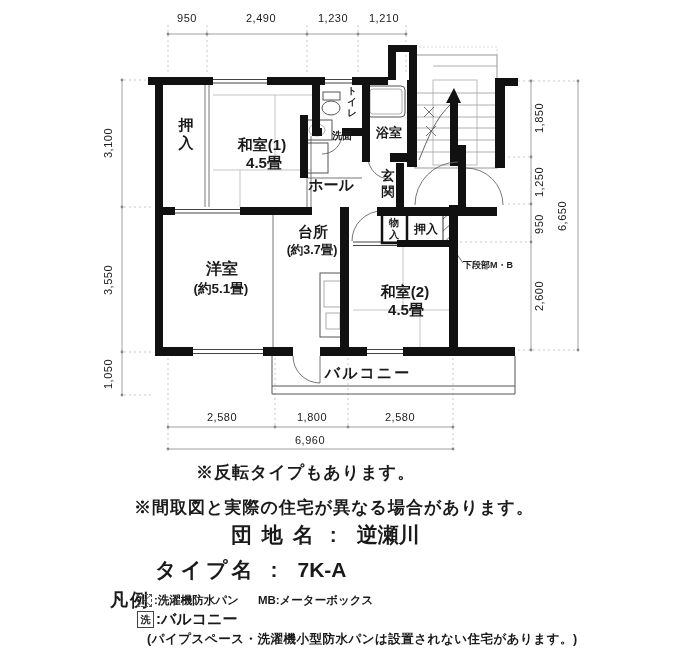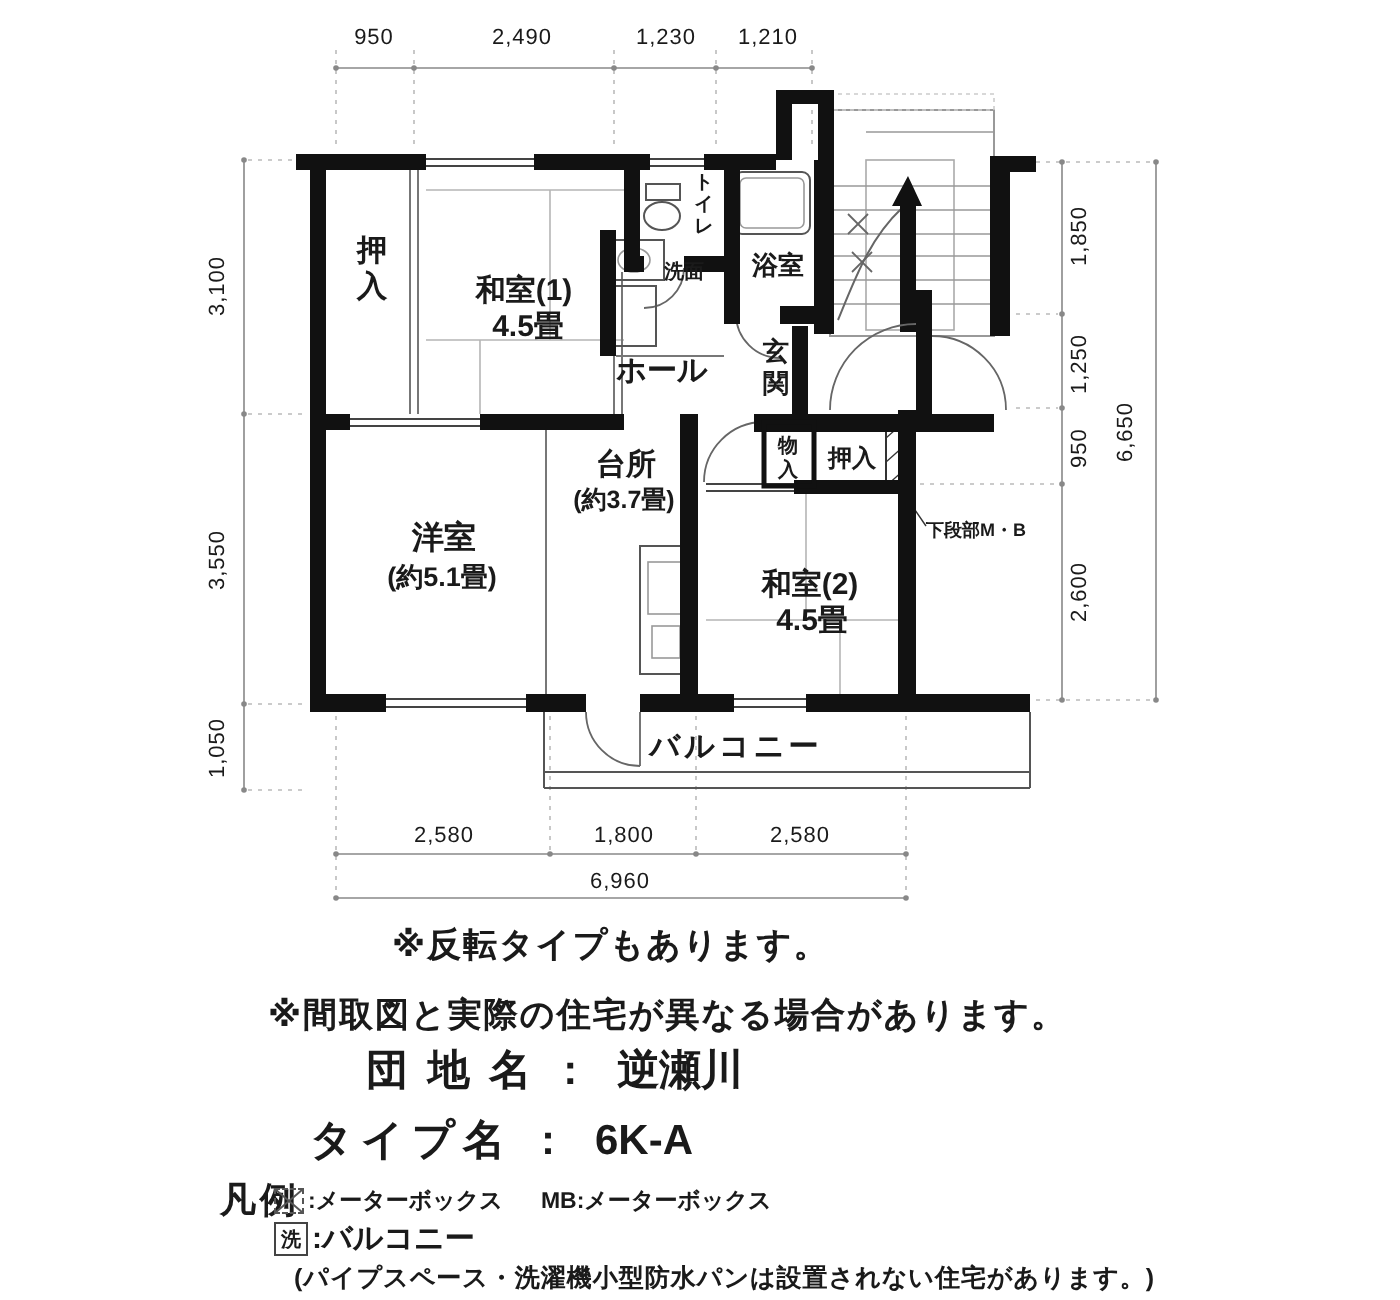--- a/index.html
+++ b/index.html
@@ -4,25 +4,25 @@
 <style>
   html,body{margin:0;padding:0;}
   body{
     width:700px;height:650px;background:#ffffff;position:relative;overflow:hidden;
     font-family:"Liberation Sans","DejaVu Sans",sans-serif;color:#1a1a1a;
   }
   #plan-wrap{position:absolute;left:0;top:0;width:700px;height:460px;}
   svg text{fill:#1a1a1a;font-family:"Liberation Sans","DejaVu Sans",sans-serif;}
   .dimtxt{font-size:11px;fill:#222;letter-spacing:.5px;}
   .roomtxt{font-weight:600;}
-  .note{position:absolute;font-size:17px;font-weight:600;letter-spacing:1px;}
+  .note{position:absolute;font-size:17px;font-weight:600;letter-spacing:1px;font-family:Liberation Mono, monospace;}
   .inforow{position:absolute;display:flex;align-items:baseline;font-size:21px;font-weight:700;}
   .inforow .sep{margin:0 0 0 14px;}
   .inforow .val{margin-left:20px;}
-  .lbl-danchi{letter-spacing:2px;}
+  .lbl-danchi{letter-spacing:2px;margin-left:48px;}
   .lbl-type{letter-spacing:4px;}
   #legend-title{position:absolute;left:110px;top:588px;font-size:18px;font-weight:700;letter-spacing:2px;}
   .legend-line{position:absolute;left:137px;display:flex;align-items:center;font-size:11.5px;font-weight:600;}
   #legend-line1{top:593px;}
   #legend-line2{top:610px;font-size:15px;}
   .ps-box{display:inline-block;width:13px;height:11px;border:1px dashed #555;position:relative;margin-right:2px;}
   .ps-box svg{position:absolute;left:0;top:0;}
   .wash-box{display:inline-flex;width:15px;height:15px;border:1px solid #444;align-items:center;justify-content:center;font-size:10px;font-weight:600;margin-right:2px;}
   .mb-part{margin-left:6px;padding-left:13px;}
   #legend-note{position:absolute;left:147px;top:631px;font-size:12.5px;font-weight:600;letter-spacing:.5px;}
@@ -269,31 +269,31 @@
 <div class="note" style="left:134px;top:496px;">※間取図と実際の住宅が異なる場合があります。</div>
 
 <div class="inforow" style="left:183px;top:521px;">
   <span class="lbl-danchi">団 地 名</span>
   <span class="sep">:</span>
   <span class="val">逆瀬川</span>
 </div>
 <div class="inforow" style="left:155px;top:556px;">
   <span class="lbl-type">タイプ名</span>
   <span class="sep">:</span>
-  <span class="val">6K-A</span>
+  <span class="val">7K-A</span>
 </div>
 
 <div id="legend-title">凡例</div>
 <div class="legend-line" id="legend-line1">
   <span class="ps-box">
     <svg width="13" height="11">
         <line x1="0" y1="0" x2="13" y2="11" stroke="#555" stroke-width="1"></line>
         <line x1="13" y1="0" x2="0" y2="11" stroke="#555" stroke-width="1"></line>
       </svg>
   </span>
-  <span>:メーターボックス</span>
+  <span>:洗濯機防水パン</span>
   <span class="mb-part">MB:メーターボックス</span>
 </div>
 <div class="legend-line" id="legend-line2">
   <span class="wash-box">洗</span>
   <span>:バルコニー</span>
 </div>
 <div id="legend-note">(パイプスペース・洗濯機小型防水パンは設置されない住宅があります。)</div>
 
 </body></html>

